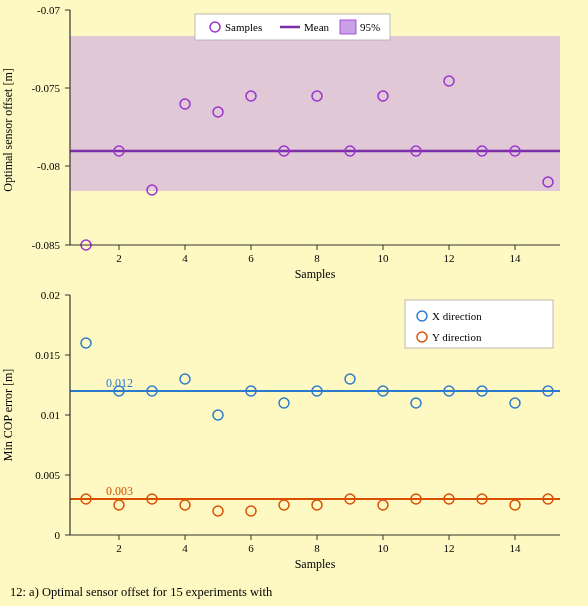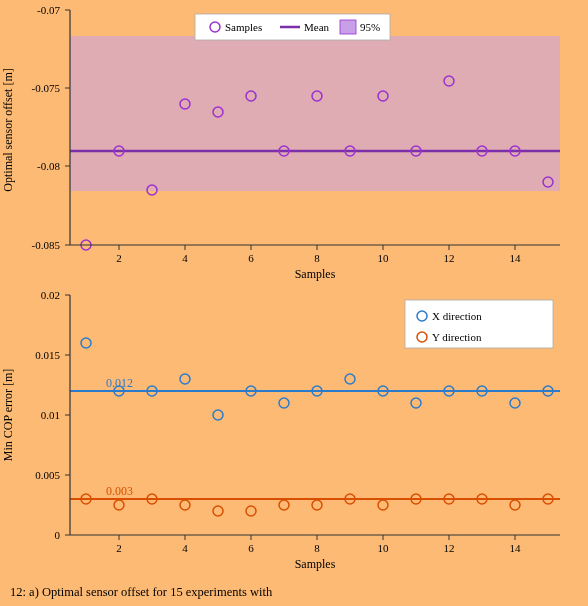--- a/index.html
+++ b/index.html
@@ -7,21 +7,21 @@
       width: 588px;
       height: 606px;
       background: #fff;
       font-family: 'Times New Roman', Times, serif;
       overflow: hidden;
     }
     .container {
       width: 588px;
       height: 606px;
       position: relative;
-      background: #fdba74;
+      background: #fef9c3;
     }
   </style>
 </head>
 <body>
 
 <div class="container">
   <svg width="588" height="606">
 
     <rect x="70" y="36" width="490" height="155" fill="#c8a0e8" opacity="0.55"></rect>
 

